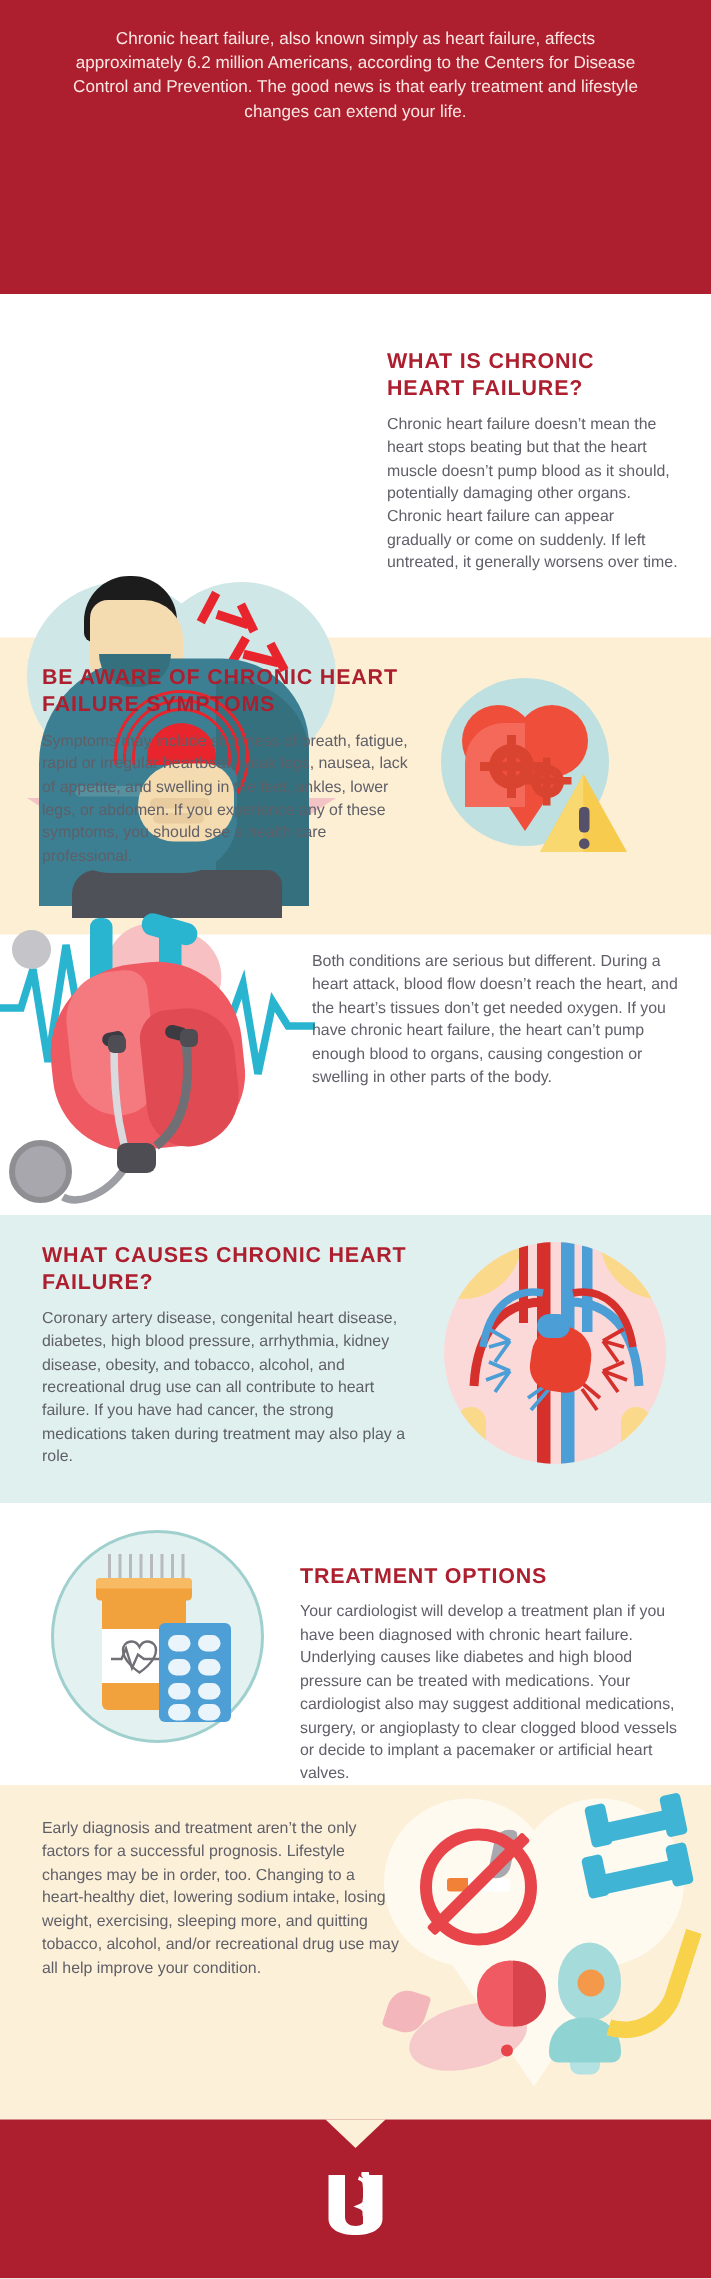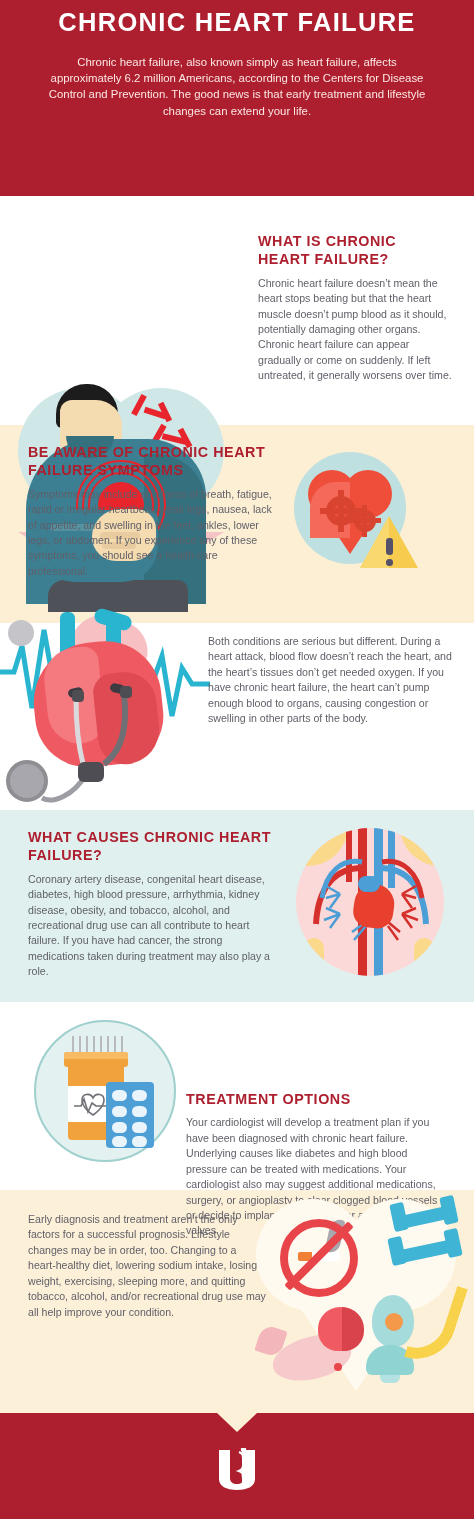--- a/index.html
+++ b/index.html
@@ -179,21 +179,20 @@
 </head>
 <body>
 
 <div class="page">
 
   <div class="band band-cream" style="top:425px; height:198px;"></div>
   <div class="band band-teal" style="top:810px; height:192px;"></div>
   <div class="band band-cream2" style="top:1190px; height:223px;"></div>
 
   <div class="header">
-    <div class="bigtitle">CHRONIC HEART FAILURE</div>
     <div class="lede">Chronic heart failure, also known simply as heart failure, affects approximately 6.2 million Americans, according to the Centers for Disease Control and Prevention. The good news is that early treatment and lifestyle changes can extend your life.</div>
   </div>
 
   <div class="sec" style="top:192px; height:233px;">
 
     <div class="s1-art">
       <div class="s1-heartbg"></div>
       <div class="s1-heartbg2"></div>
       <div class="s1-heartbody"></div>
       <div class="s1-pinkfloor"></div>
@@ -366,21 +365,21 @@
       <div class="s5-pill" style="left:78px; top:86px;"></div>
       <div class="s5-pill" style="left:98px; top:86px;"></div>
       <div class="s5-pill" style="left:78px; top:102px;"></div>
       <div class="s5-pill" style="left:98px; top:102px;"></div>
       <div class="s5-pill" style="left:78px; top:116px;"></div>
       <div class="s5-pill" style="left:98px; top:116px;"></div>
       <div class="s5-cap"></div>
       <div class="s5-caplite"></div>
     </div>
 
-    <div class="txtcol" style="left:186px; top:22px; width:262px;margin-top:48px;">
+    <div class="txtcol" style="left:200px; top:22px; width:262px;">
       <h2 class="head">TREATMENT OPTIONS</h2>
       <p class="body">Your cardiologist will develop a treatment plan if you have been diagnosed with chronic heart failure. Underlying causes like diabetes and high blood pressure can be treated with medications. Your cardiologist also may suggest additional medications, surgery, or angioplasty to clear clogged blood vessels or decide to implant a pacemaker or artificial heart valves.</p>
     </div>
   </div>
 
   <div class="sec" style="top:1190px; height:223px;">
 
     <div class="txtcol" style="left:28px; top:22px; width:238px;">
       <p class="body">Early diagnosis and treatment aren’t the only factors for a successful prognosis. Lifestyle changes may be in order, too. Changing to a heart-healthy diet, lowering sodium intake, losing weight, exercising, sleeping more, and quitting tobacco, alcohol, and/or recreational drug use may all help improve your condition.</p>
     </div>

